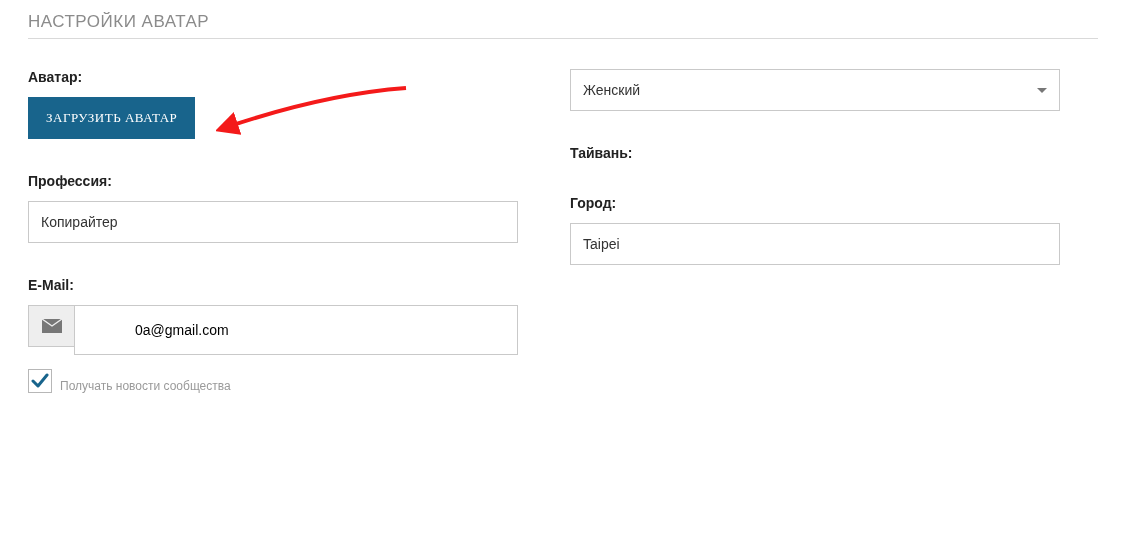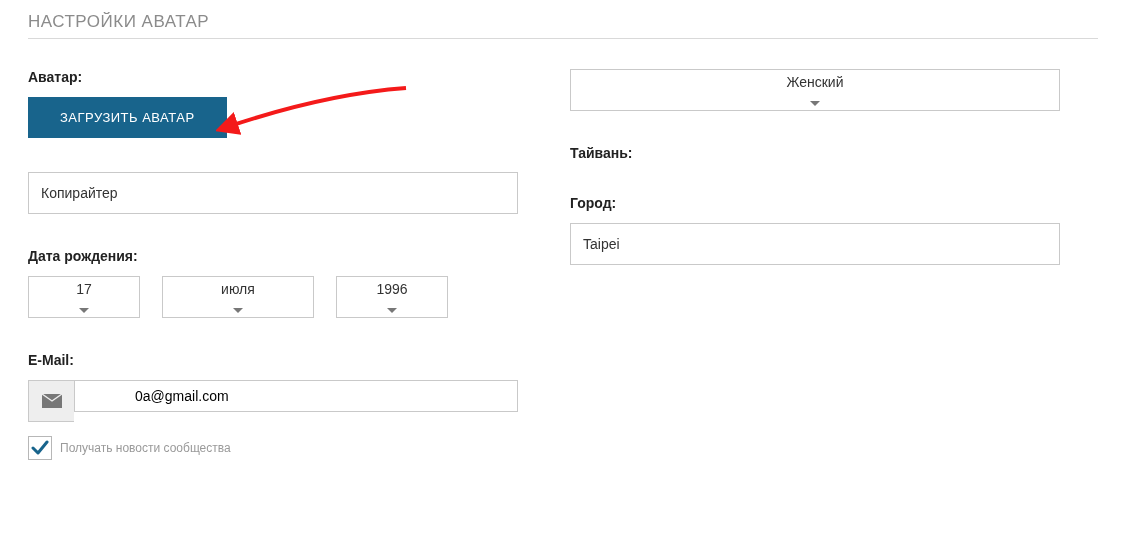--- a/index.html
+++ b/index.html
@@ -43,38 +43,37 @@
     font-weight: 700;
     margin-bottom: 12px;
     display: block;
   }
   .block { margin-bottom: 34px; }
 
   .upload-btn {
     background: #18648c;
     color: #fff;
     border: none;
-    padding: 13px 32px;
+    padding: 13px 18px;
     font-size: 13px;
     letter-spacing: 0.5px;
     text-transform: uppercase;
     cursor: pointer;
-    font-family: Liberation Sans, sans-serif;
+    font-family: Liberation Serif, serif;
   }
 
   .select, .text-input {
     width: 100%;
     height: 42px;
     border: 1px solid #c9c9c9;
     background: #fff;
     font-size: 14px;
     padding: 4px 12px;
     font-family: inherit;
     color: #333;
-    flex-direction: column;
   }
   .select {
     display: flex;
     align-items: center;
     justify-content: space-between;
     cursor: pointer;
   }
   .select .caret {
     width: 0; height: 0;
     border-left: 5px solid transparent;
@@ -99,30 +98,30 @@
     border: 1px solid #c9c9c9;
     border-right: none;
     background: #eeeeee;
     display: flex;
     align-items: center;
     justify-content: center;
   }
   .email-icon-box svg { width: 20px; height: 14px; fill: #777; }
   .email-input {
     flex: 1;
-    height: 32px;
+    height: 50px;
     border: 1px solid #c9c9c9;
     font-size: 14px;
     padding: 0 12px 0 60px;
     font-family: inherit;
   }
 
   .chk-row {
     display: flex;
-    align-items: center;
+    align-items: flex-end;
     gap: 8px;
     margin-top: 14px;
   }
   .chk {
     width: 24px;
     height: 24px;
     border: 1px solid #b7b7b7;
     background: #fff;
     display: flex;
     align-items: center;
@@ -155,40 +154,24 @@
   <div class="columns">
 
     <div class="col-left">
 
       <div class="block">
         <span class="field-label">Аватар:</span>
         <button class="upload-btn">ЗАГРУЗИТЬ АВАТАР</button>
       </div>
 
       <div class="block">
+        <span class="field-label">Профессия:</span>
         <input class="text-input" type="text" value="Копирайтер" style="">
       </div>
 
-      <div class="block">
-        <span class="field-label">Дата рождения:</span>
-        <div class="dob-row">
-          <div class="select small">
-            <span>17</span>
-            <span class="caret"></span>
-          </div>
-          <div class="select med">
-            <span>июля</span>
-            <span class="caret"></span>
-          </div>
-          <div class="select small">
-            <span>1996</span>
-            <span class="caret"></span>
-          </div>
-        </div>
-      </div>
 
       <div class="block" style="margin-bottom:0;">
         <span class="field-label">E-Mail:</span>
         <div class="email-row">
           <div class="email-icon-box">
             <svg viewBox="0 0 20 14">
                 <path d="M0 0h20v14H0z" fill="#777"></path>
                 <path d="M0 0l10 7L20 0" fill="none" stroke="#eee" stroke-width="1.4"></path>
                 <path d="M0 0h20v14H0z" fill="none" stroke="#eee" stroke-width="0"></path>
               </svg>

